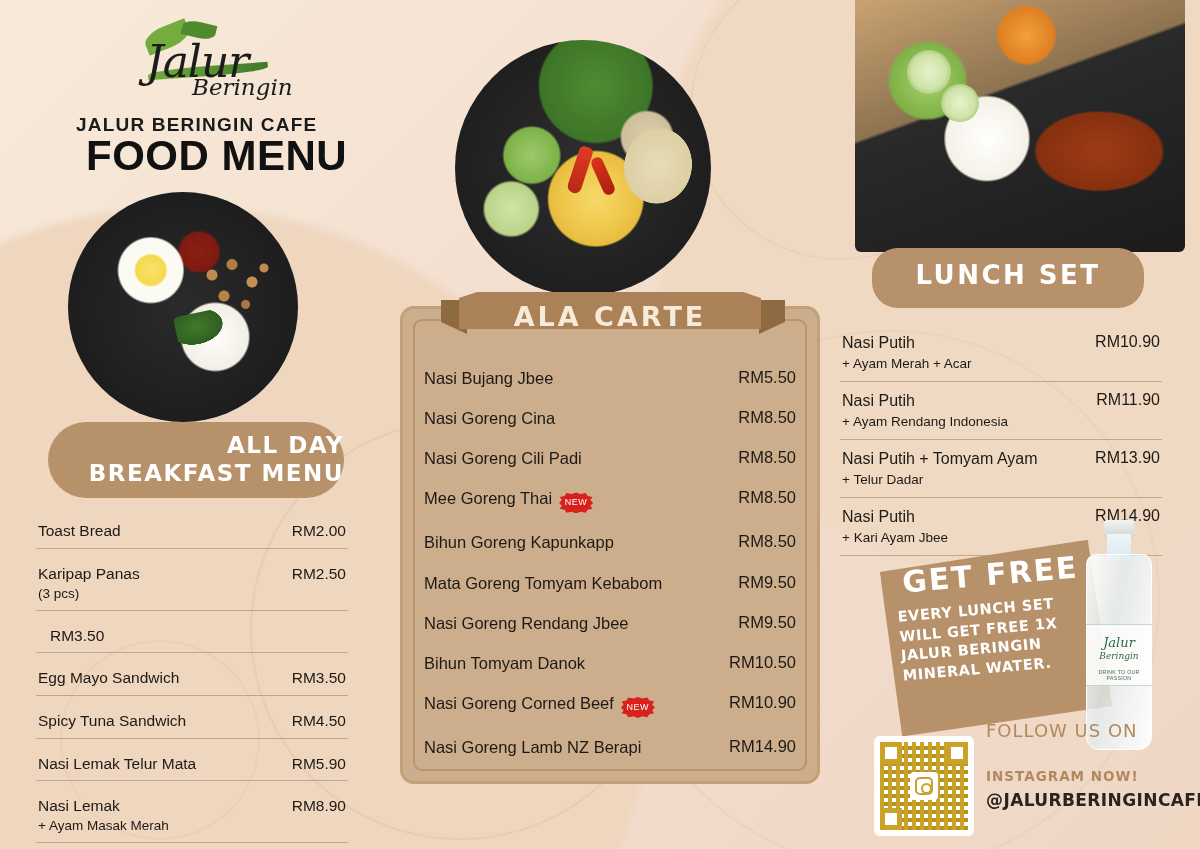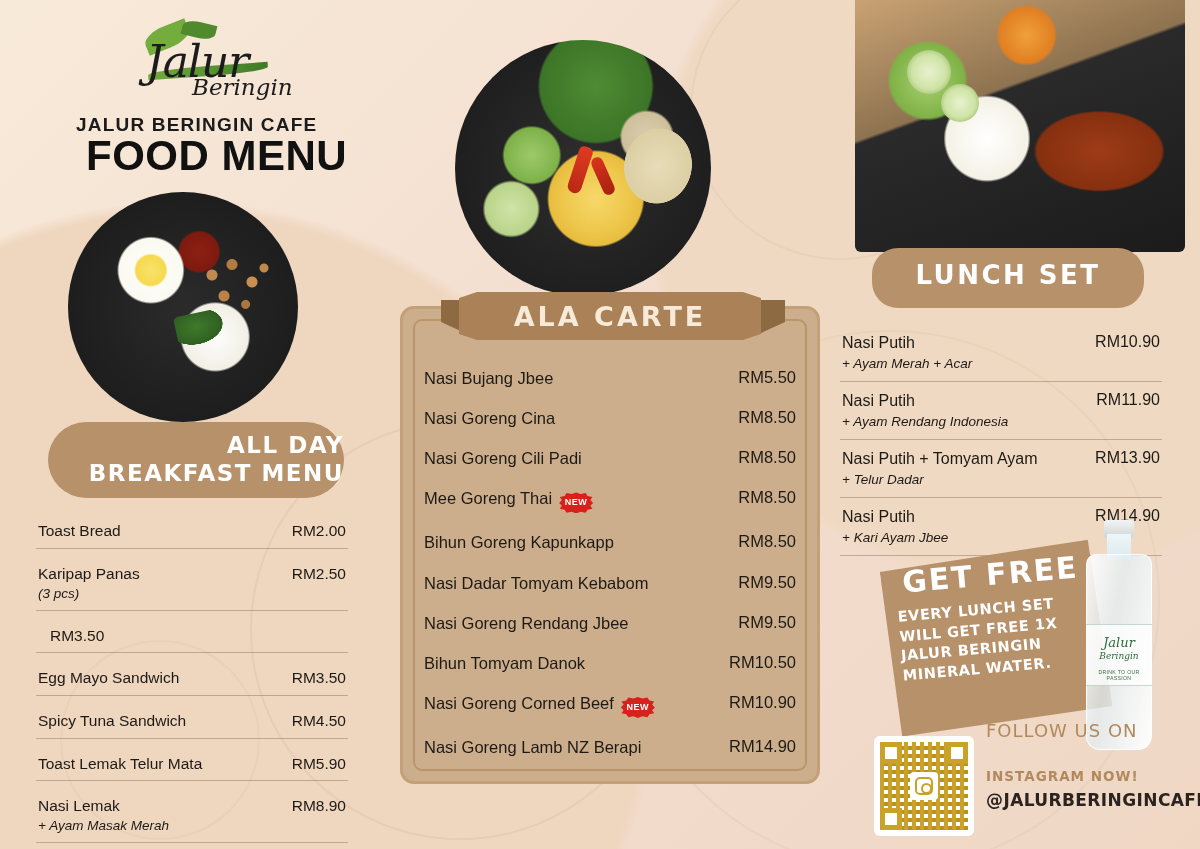--- a/index.html
+++ b/index.html
@@ -176,21 +176,21 @@
   .ala-card {
     position: absolute; left: 400px; top: 306px; width: 420px; height: 478px;
     background: #cdae8c; border-radius: 14px;
     border: 3px solid #c2a078;
   }
   .ala-inner {
     position: absolute; left: 10px; top: 10px; right: 10px; bottom: 10px;
     border: 2px solid #b9956c; border-radius: 9px;
   }
   .ribbon {
-    position: absolute; left: 459px; top: 292px; width: 302px; height: 48px;
+    position: absolute; left: 459px; top: 292px; width: 302px; height: 37px;
     background: #ab8257;
     clip-path: polygon(0 6px, 18px 0, 284px 0, 302px 6px, 302px 42px, 284px 48px, 18px 48px, 0 42px);
   }
   .ribbon span {
     position: absolute; width: 100%; text-align: center; top: 9px;
     font-family: "DejaVu Sans", sans-serif;
     font-weight: bold; font-size: 27px; letter-spacing: 3px; color: #f7ead9;
   }
   .ribbon-tail-l, .ribbon-tail-r {
     position: absolute; top: 300px; width: 26px; height: 34px; background: #8e6a42;
@@ -200,21 +200,21 @@
 
   
   .list { position: absolute; }
   .row {
     display: flex; align-items: flex-start; justify-content: space-between;
     border-bottom: 1px solid rgba(120,95,70,0.35);
     padding: 7px 2px 7px 2px;
   }
   .row:last-child { border-bottom: none; }
   .row .nm { font-size: 15.5px; color: #1d1a16; line-height: 1.22; }
-  .row .nm .sm { font-size: 13.5px; font-style: italic; }
+  .row .nm .sm { font-size: 13.5px; }
   .row .pr { font-size: 15.5px; color: #1d1a16; white-space: nowrap; padding-left: 12px; }
 
   #breakfast-list { left: 36px; top: 506px; width: 312px; }
   #breakfast-list .row { border-bottom: 1px solid rgba(120,95,70,0.40); margin-top: 9px; }
 
   #lunch-list { left: 840px; top: 324px; width: 322px; }
   #lunch-list .row { border-bottom: 1px solid rgba(120,95,70,0.40); padding: 9px 2px; }
   #lunch-list .nm { font-size: 16px; }
   #lunch-list .pr { font-size: 16px; }
 
@@ -222,21 +222,21 @@
   #ala-list .row { border-bottom: none; padding: 10px 0; }
   #ala-list .nm { font-size: 16.5px; }
   #ala-list .pr { font-size: 16.5px; text-align: center; }
 
   
   .new-badge {
     display: inline-block; position: relative; top: 1px;
     margin-left: 7px;
     width: 34px; height: 21px;
     background: #d8201c;
-    color: #fff; font-size: 9px; font-weight: bold; letter-spacing: .5px;
+    color: #fff; font-size: 9px; font-weight: normal; letter-spacing: .5px;
     text-align: center; line-height: 21px;
     clip-path: polygon(50% 0%, 63% 8%, 78% 3%, 84% 17%, 98% 22%, 92% 36%, 100% 50%,
                        92% 64%, 98% 78%, 84% 83%, 78% 97%, 63% 92%, 50% 100%,
                        37% 92%, 22% 97%, 16% 83%, 2% 78%, 8% 64%, 0% 50%,
                        8% 36%, 2% 22%, 16% 17%, 22% 3%, 37% 8%);
   }
 
   
   .getfree {
     position: absolute; left: 886px; top: 548px; width: 220px; height: 180px;
@@ -402,21 +402,21 @@
       </div>
       <div class="row">
         <span class="nm">Egg Mayo Sandwich</span>
         <span class="pr">RM3.50</span>
       </div>
       <div class="row">
         <span class="nm">Spicy Tuna Sandwich</span>
         <span class="pr">RM4.50</span>
       </div>
       <div class="row">
-        <span class="nm">Toast Lemak Telur Mata</span>
+        <span class="nm">Nasi Lemak Telur Mata</span>
         <span class="pr">RM5.90</span>
       </div>
       <div class="row">
         <span class="nm">Nasi Lemak<br><span class="sm">+ Ayam Masak Merah</span></span>
         <span class="pr">RM8.90</span>
       </div>
       <div class="row">
         <span class="nm">Nasi Lemak<br><span class="sm">+ Rendang Ayam</span></span>
         <span class="pr">RM10.90</span>
       </div>
@@ -445,21 +445,21 @@
       </div>
       <div class="row">
         <span class="nm">Mee Goreng Thai<span class="new-badge">NEW</span></span>
         <span class="pr">RM8.50</span>
       </div>
       <div class="row">
         <span class="nm">Bihun Goreng Kapunkapp</span>
         <span class="pr">RM8.50</span>
       </div>
       <div class="row">
-        <span class="nm">Nasi Dadar Tomyam Kebabom</span>
+        <span class="nm">Mata Goreng Tomyam Kebabom</span>
         <span class="pr">RM9.50</span>
       </div>
       <div class="row">
         <span class="nm">Nasi Goreng Rendang Jbee</span>
         <span class="pr">RM9.50</span>
       </div>
       <div class="row">
         <span class="nm">Bihun Tomyam Danok</span>
         <span class="pr">RM10.50</span>
       </div>

